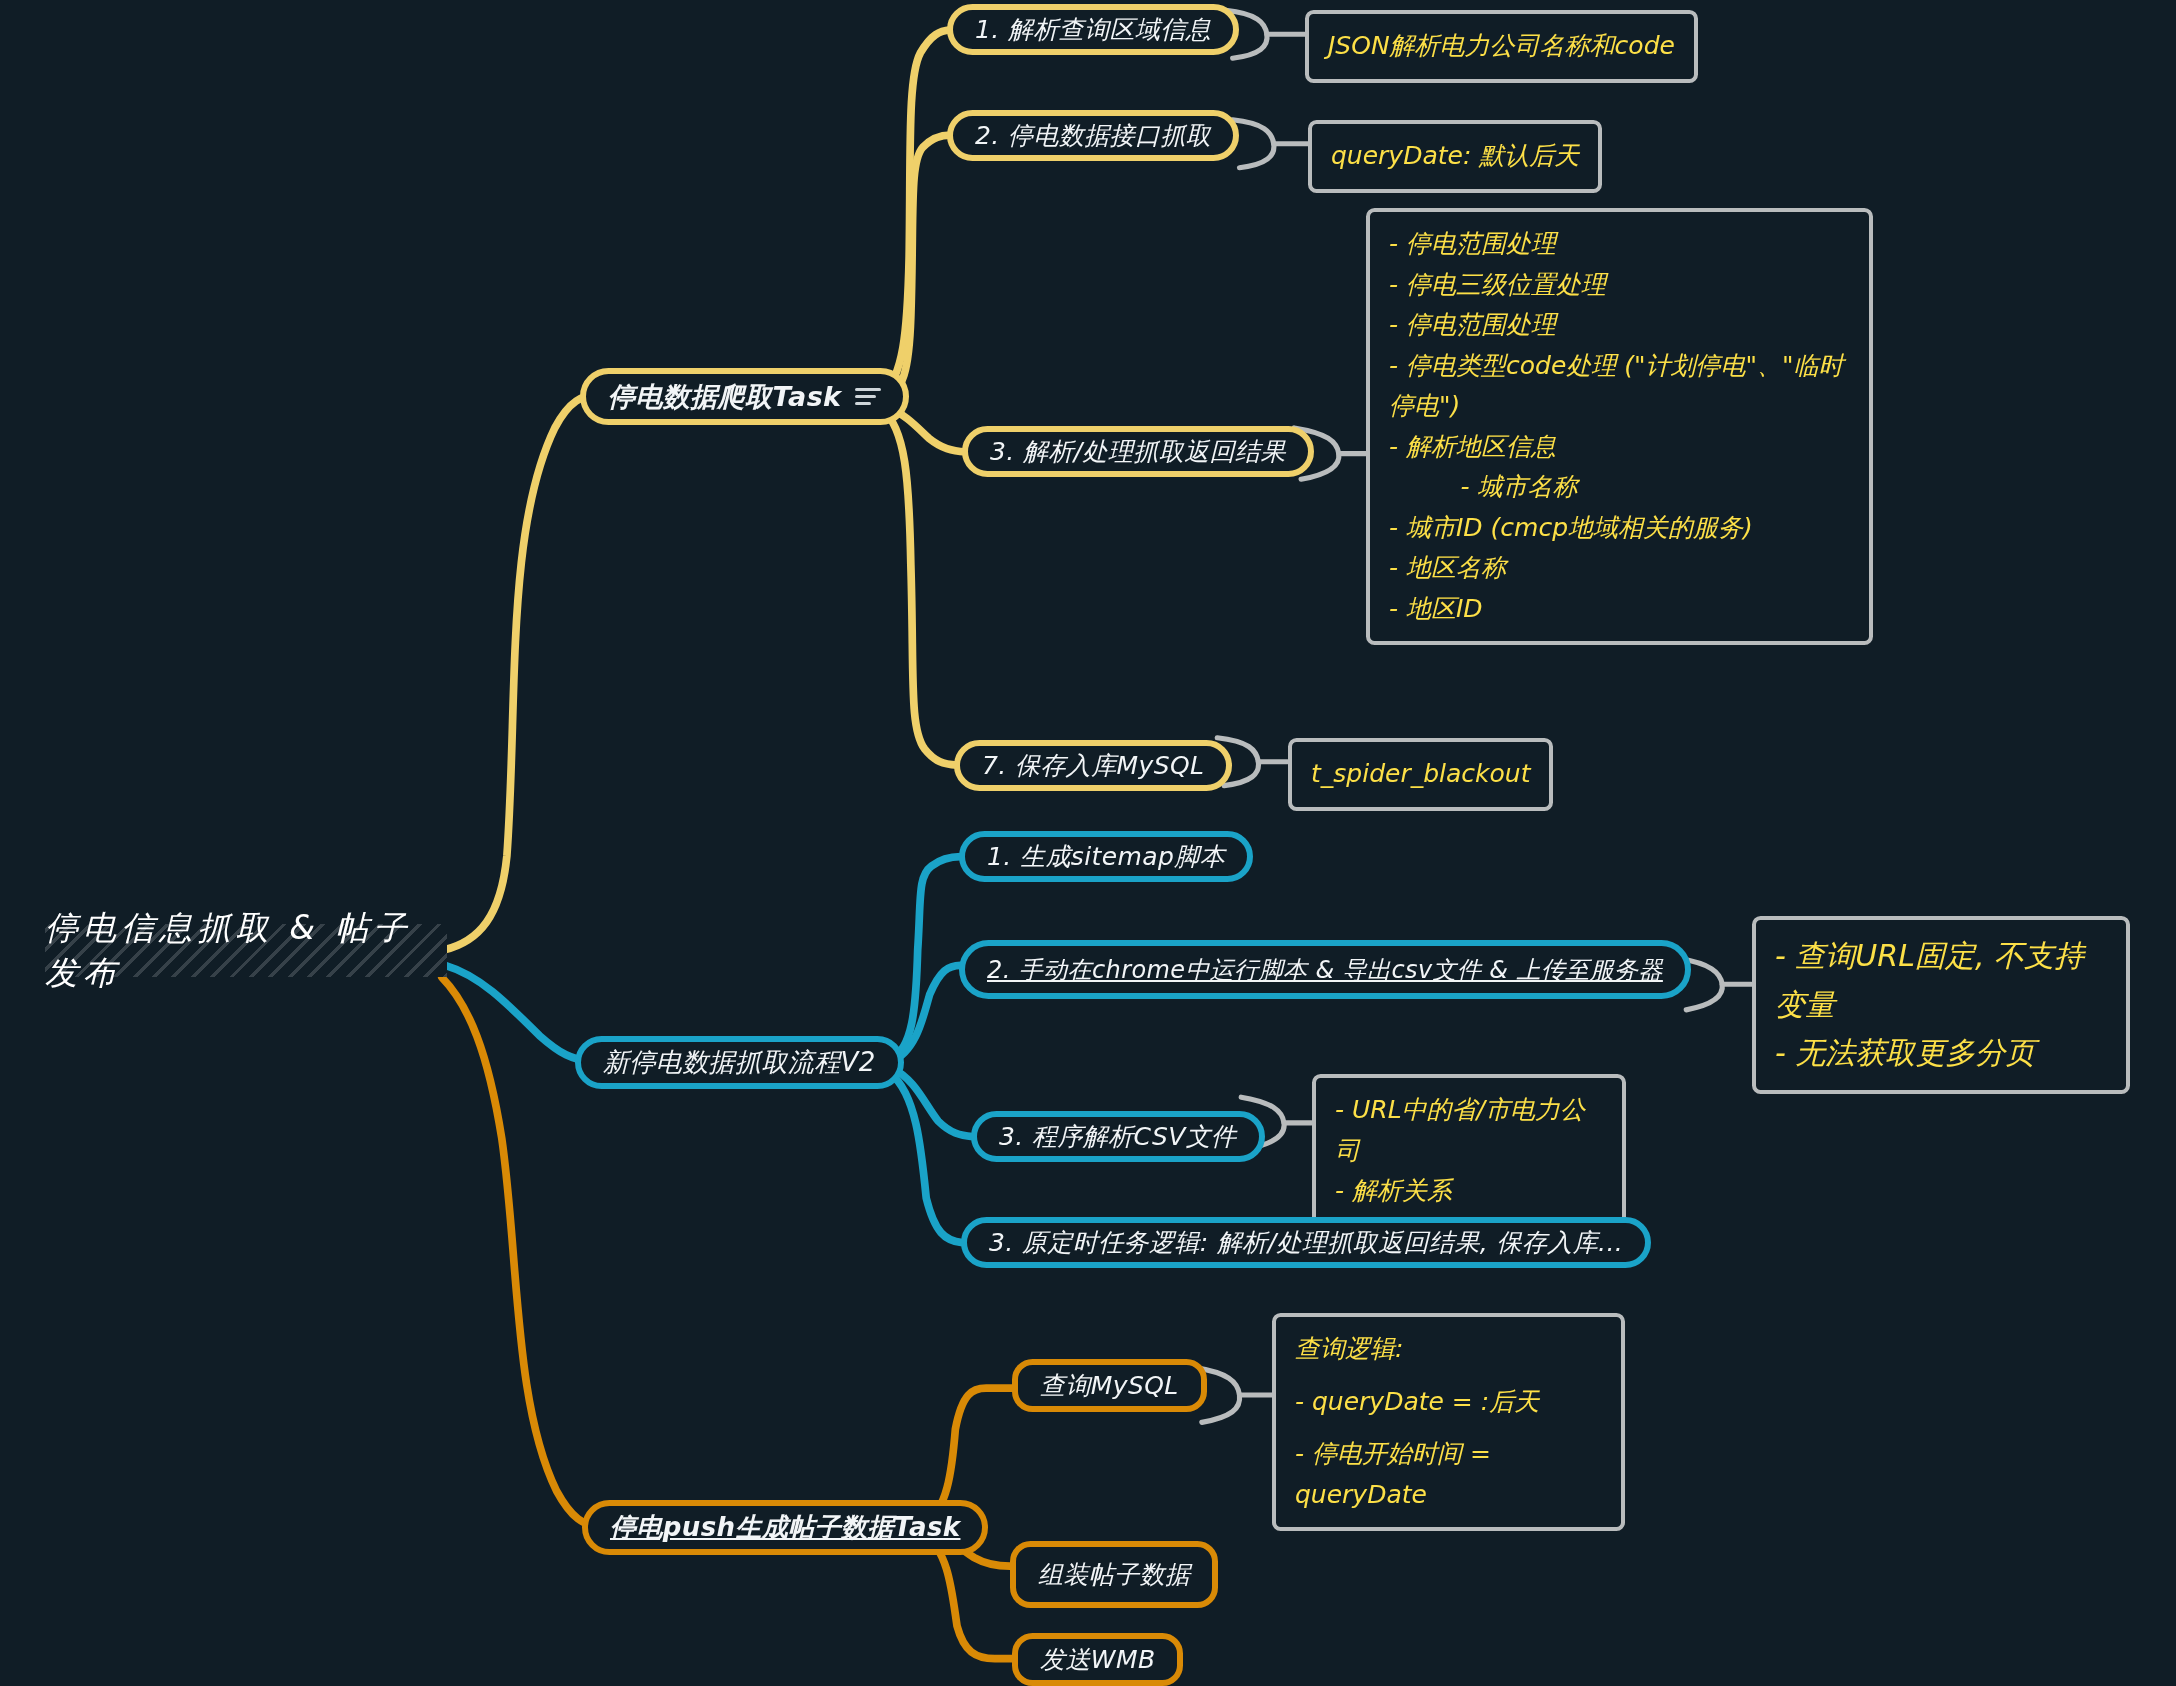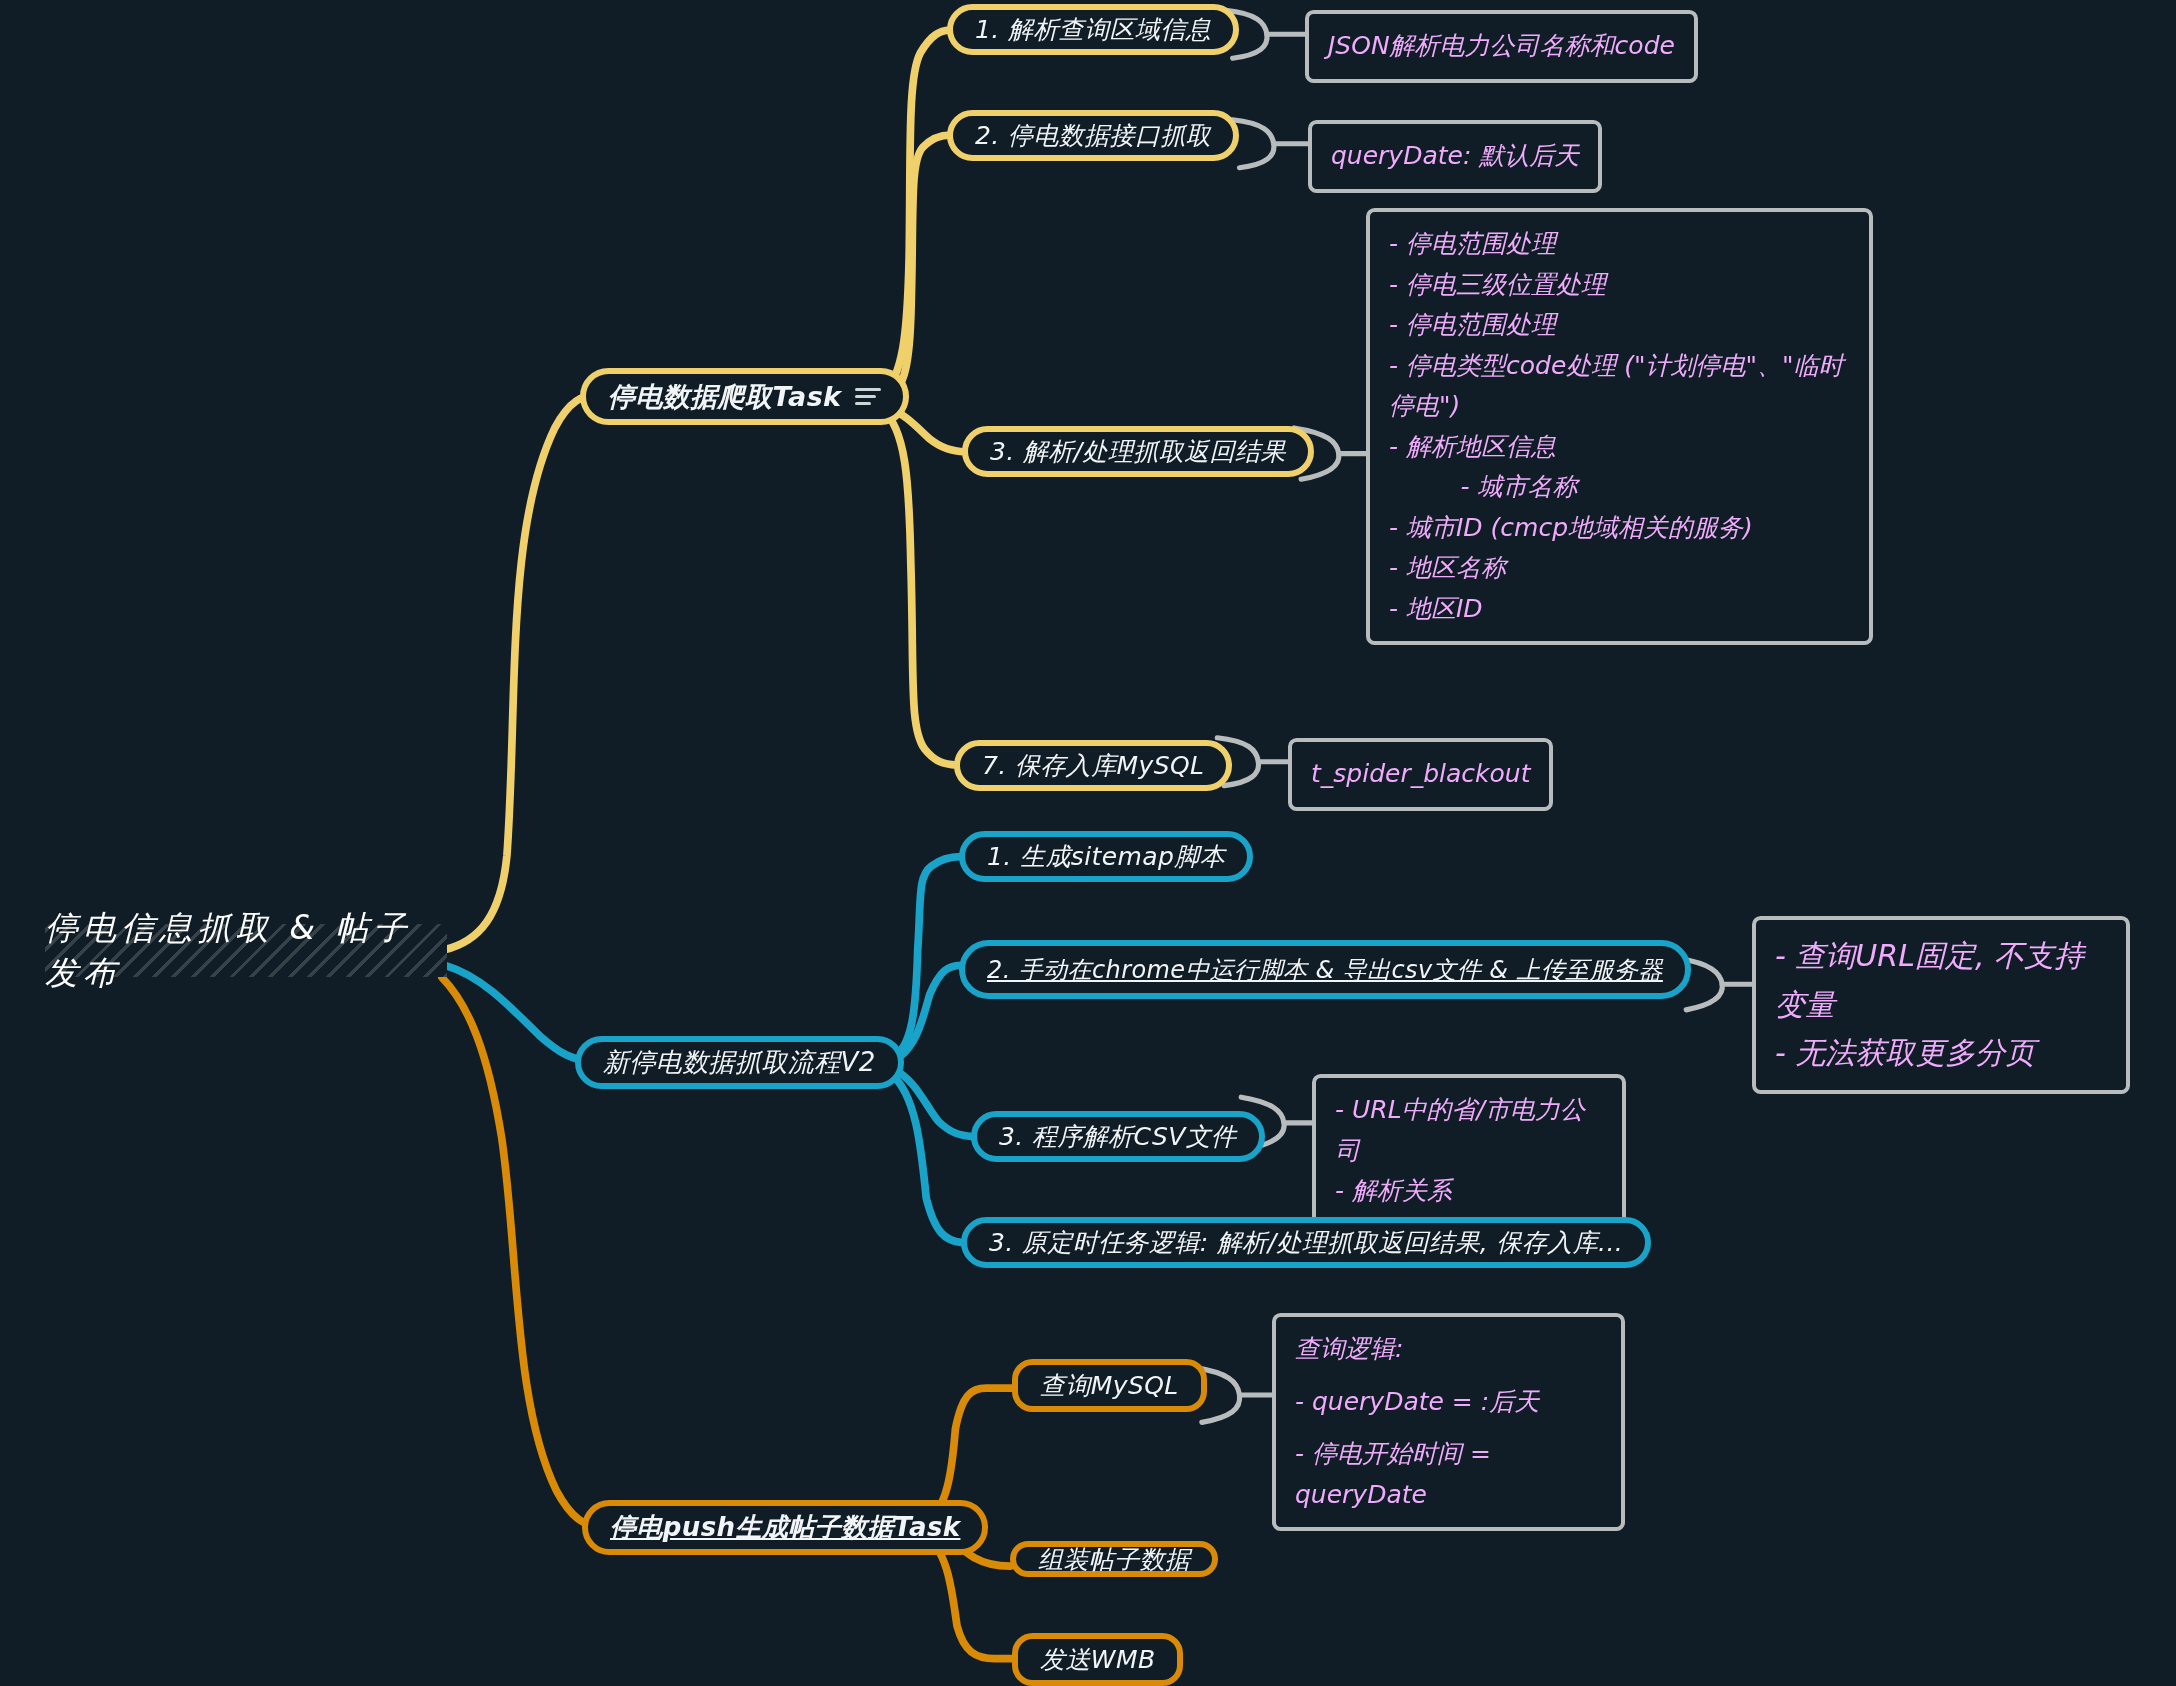--- a/index.html
+++ b/index.html
@@ -33,21 +33,21 @@
   .pill.yellow{border-color:#efd06a;border-width:6px;justify-content:flex-end;}
   .pill.cyan{border-color:#1aa3c8;border-width:6px;}
   .pill.orange{border-color:#d98a06;border-width:6px;}
   .pill.root-task{font-weight:bold;}
 
   
   .note{
     border:4.3px solid #b9bcbd;
     border-radius:8.6px;
     padding:12px 19px;
-    color:#f0abfc;
+    color:#fde047;
     background:#101d26;
     font-style:italic;
     line-height:1.62;
     white-space:normal;
     display:block;
     position:absolute;
     box-sizing:border-box;
   }
   .note .line{display:block;}
 
@@ -209,20 +209,20 @@
 
 <div class="node pill orange" style="left:1012px;top:1359px;height:53px;font-size:25px;border-radius:20.5px;">
   <span class="txt">查询MySQL</span>
 </div>
 <div class="note" style="left:1272px;top:1313px;width:353px;font-size:25px;">
   <span class="line">查询逻辑:</span>
   <span class="line" style="margin-top:12px;">- queryDate = :后天</span>
   <span class="line" style="margin-top:12px;">- 停电开始时间 = queryDate</span>
 </div>
 
-<div class="node pill orange" style="left:1010px;top:1541px;height:36px;font-size:25px;border-radius:20.5px;">
+<div class="node pill orange" style="left:1010px;top:1541px;height:67px;font-size:25px;border-radius:20.5px;">
   <span class="txt">组装帖子数据</span>
 </div>
 
 <div class="node pill orange" style="left:1012px;top:1633px;height:53px;font-size:25px;border-radius:20.5px;">
   <span class="txt">发送WMB</span>
 </div>
 
 
 </body></html>

